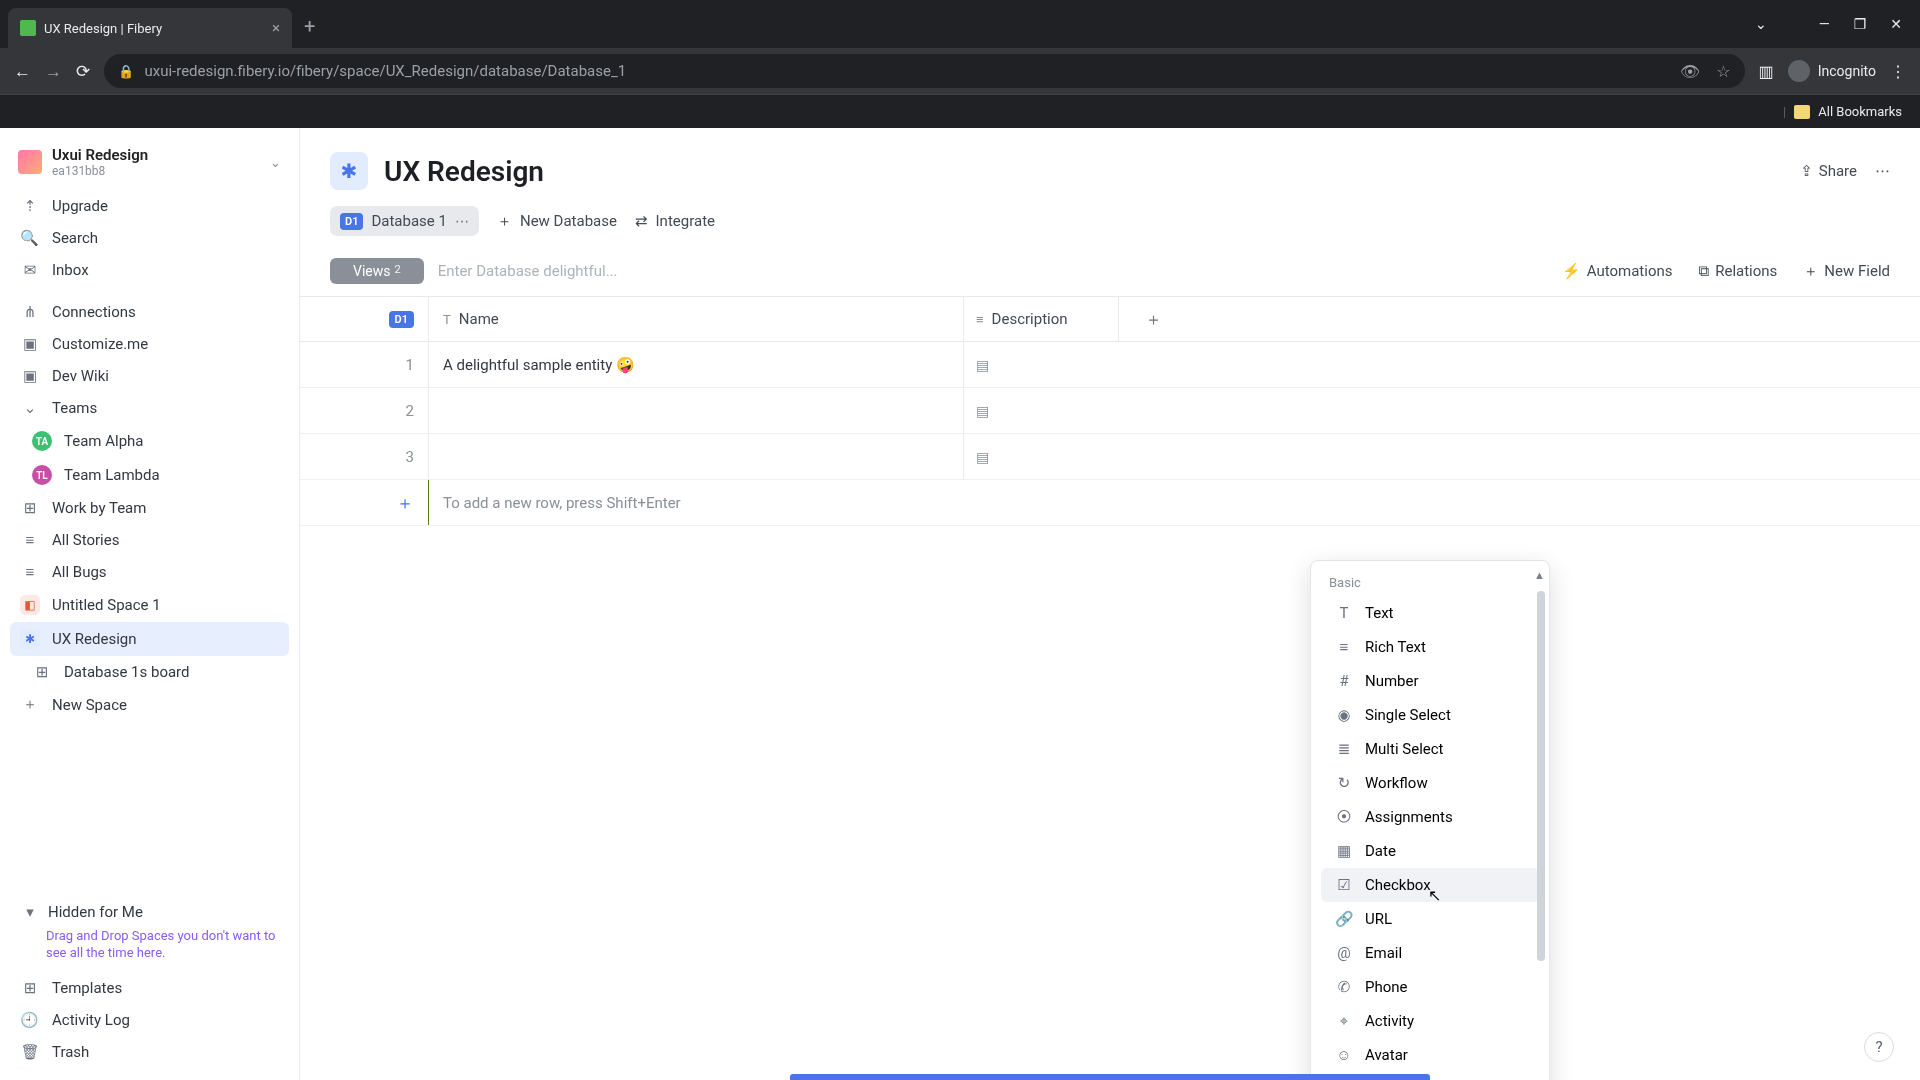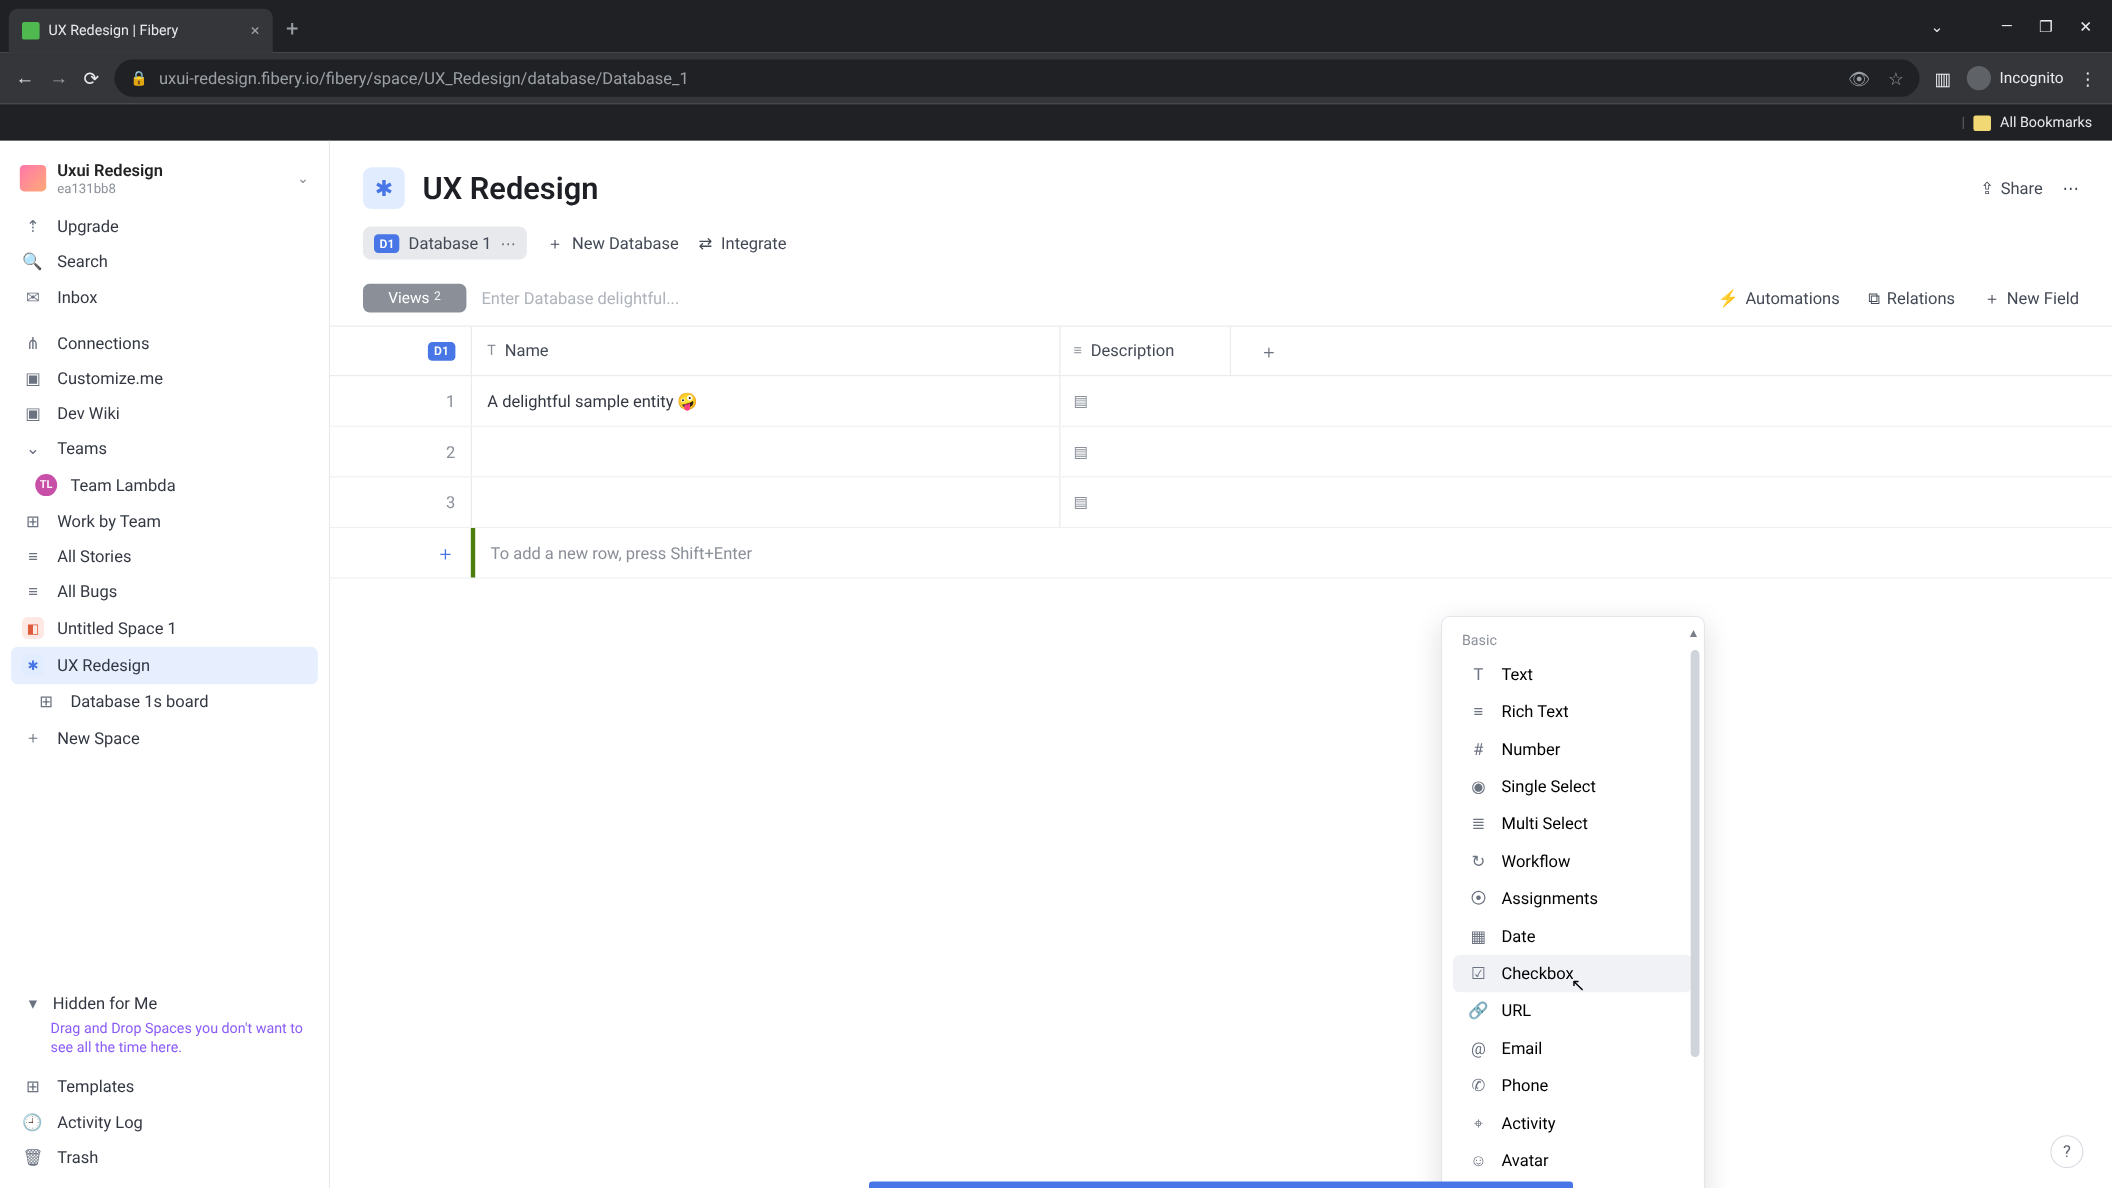--- a/index.html
+++ b/index.html
@@ -1,20 +1,20 @@
 <!DOCTYPE html>
 <html><head>
 <meta charset="utf-8">
 <style>
 * { margin:0; padding:0; box-sizing:border-box; font-family:-apple-system,BlinkMacSystemFont,"Segoe UI",Roboto,sans-serif; }
 body { width:1920px; height:1080px; overflow:hidden; background:#fff; }
 
 
 .browser-top { background:#202124; height:48px; display:flex; align-items:center; }
-.tab { background:#35363a; height:40px; margin-top:8px; margin-left:8px; border-radius:8px 8px 0 0; display:flex; align-items:center; padding:0 12px; width:240px; color:#e8eaed; font-size:13px; gap:8px; }
+.tab { background:#35363a; height:40px; margin-top:8px; margin-left:8px; border-radius:8px 8px 0 0; display:flex; align-items:center; padding:0 12px; width:284px; color:#e8eaed; font-size:13px; gap:8px; }
 .tab .fav { width:16px; height:16px; background:#4fb84f; border-radius:2px; }
 .tab-close { margin-left:auto; color:#9aa0a6; font-size:15px; }
 .new-tab { color:#9aa0a6; font-size:20px; margin-left:12px; margin-top:4px; }
 .win-ctrl { margin-left:auto; display:flex; gap:24px; padding-right:18px; color:#e8eaed; align-items:center; }
 .win-ctrl span { font-size:14px; }
 .chev-down { font-size:14px; margin-right:28px; }
 
 .url-row { background:#35363a; height:46px; display:flex; align-items:center; padding:0 14px; gap:14px; color:#9aa0a6; }
 .nav-btn { color:#9aa0a6; font-size:17px; }
 .nav-btn.active { color:#e8eaed; }
@@ -179,20 +179,24 @@
       </div>
     <div class="sb-item">
         <span class="sb-ic">▣</span>
         <span>Dev Wiki</span>
       </div>
     <div class="sb-item">
         <span class="sb-ic">⌄</span>
         <span>Teams</span>
       </div>
     <div class="sb-item sb-sub">
+        <div class="team-av team-a">TA</div>
+        <span>Team Alpha</span>
+      </div>
+    <div class="sb-item sb-sub">
         <div class="team-av team-l">TL</div>
         <span>Team Lambda</span>
       </div>
     <div class="sb-item">
         <span class="sb-ic">⊞</span>
         <span>Work by Team</span>
       </div>
     <div class="sb-item">
         <span class="sb-ic">≡</span>
         <span>All Stories</span>
@@ -321,21 +325,21 @@
       </div>
       <div class="tr-row">
         <div class="col-num">3</div>
         <div class="col-name"></div>
         <div class="col-desc">
             <span class="cell-ic">▤</span>
           </div>
       </div>
       <div class="add-row">
         <div class="col-num">＋</div>
-        <div class="col-name" style="border-left:4px solid #4d7c0f;text-align:center;">To add a new row, press Shift+Enter</div>
+        <div class="col-name" style="border-left:1px solid #4d7c0f;text-align:center;">To add a new row, press Shift+Enter</div>
       </div>
     </div>
 
     <div class="dd">
       <div class="dd-sec">Basic</div>
       <div id="dd-list">
           <div class="dd-item">
             <span class="dd-ic">T</span>
             <span>Text</span>
           </div>

